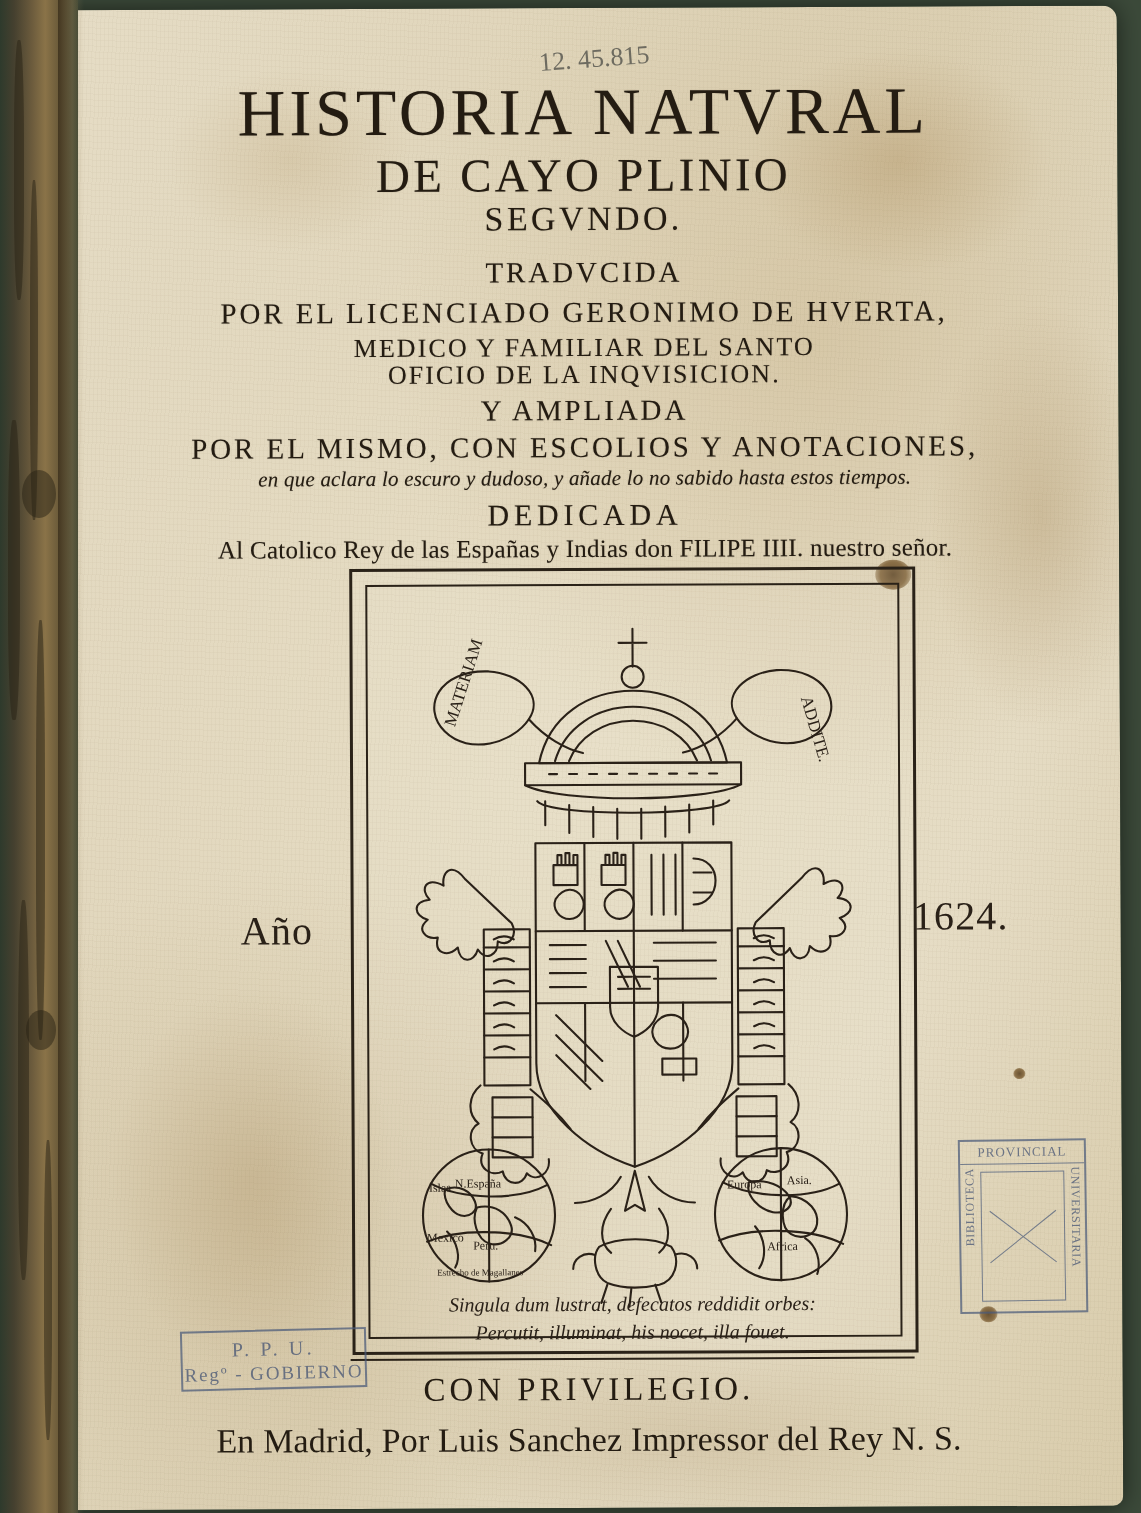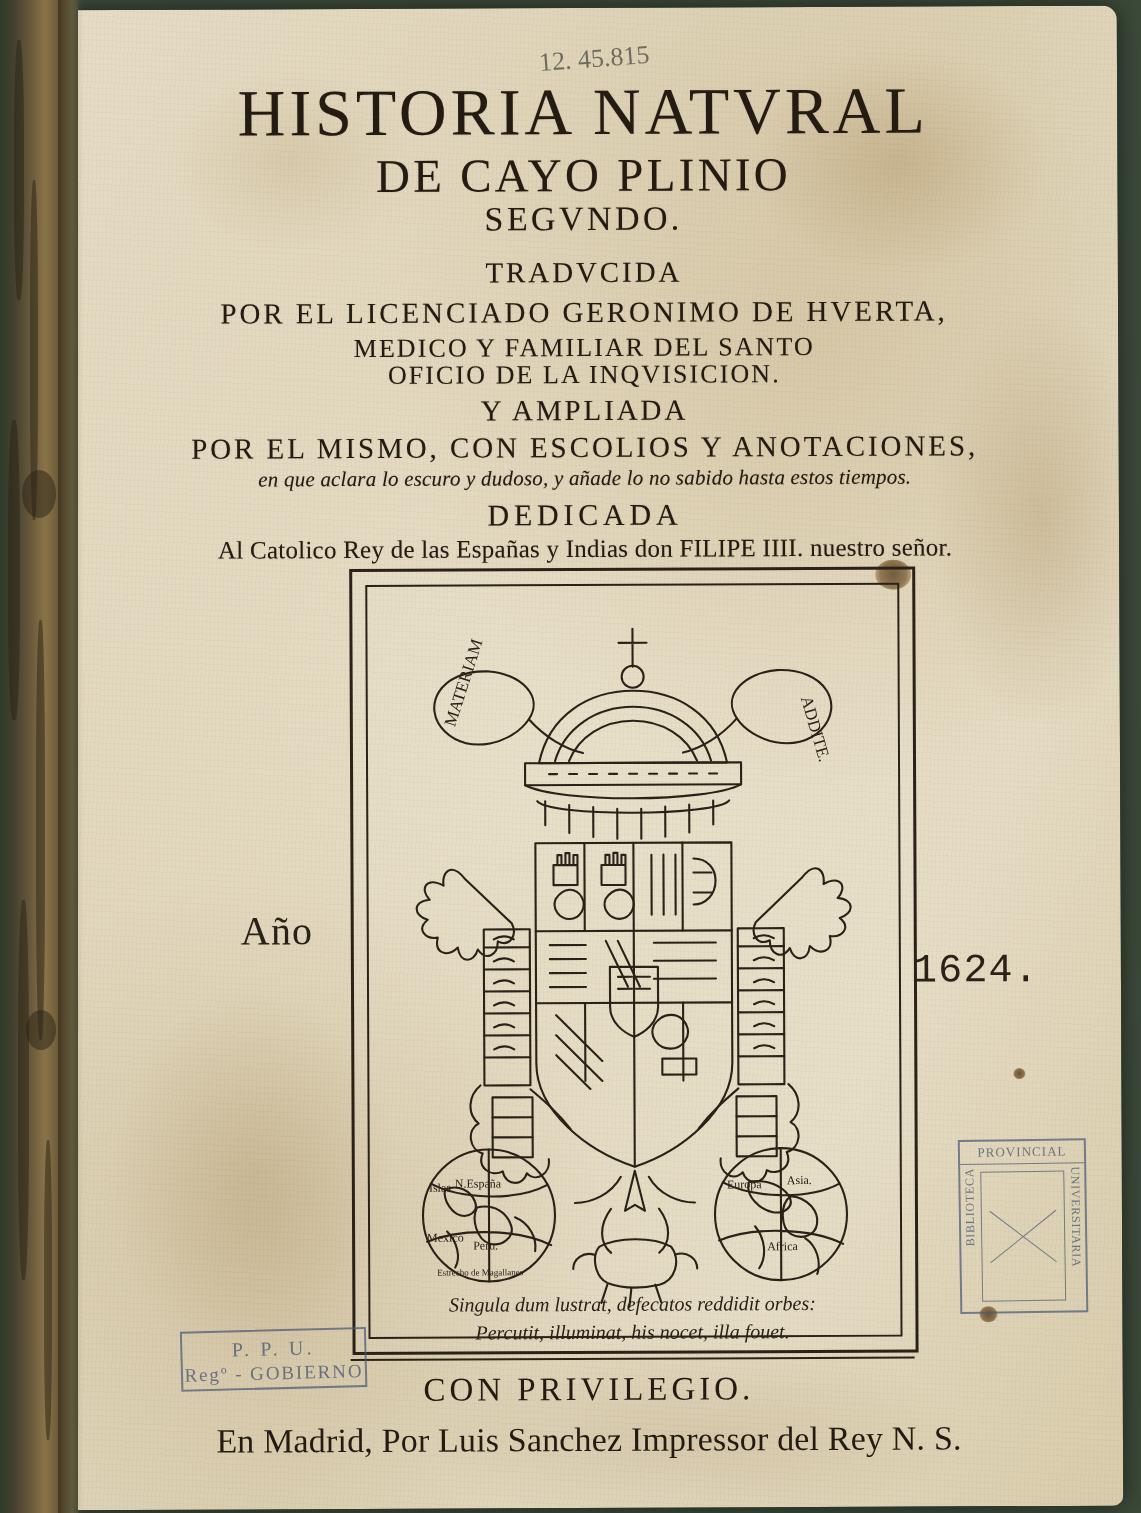--- a/index.html
+++ b/index.html
@@ -132,21 +132,21 @@
     inset: 16px;
   }
 
   .year-left, .year-right {
     position: absolute;
     font-size: 40px;
     color: #2a2118;
     letter-spacing: .03em;
   }
   .year-left  { left: 188px; top: 898px; }
-  .year-right { left: 860px; top: 942px; font-family: Liberation Mono, monospace; }
+  .year-right { left: 860px; top: 886px; }
 
   .motto {
     position: absolute;
     left: 298px;
     width: 560px;
     text-align: center;
     font-size: 20px;
     font-style: italic;
     color: #2a2118;
     line-height: 1.35;

